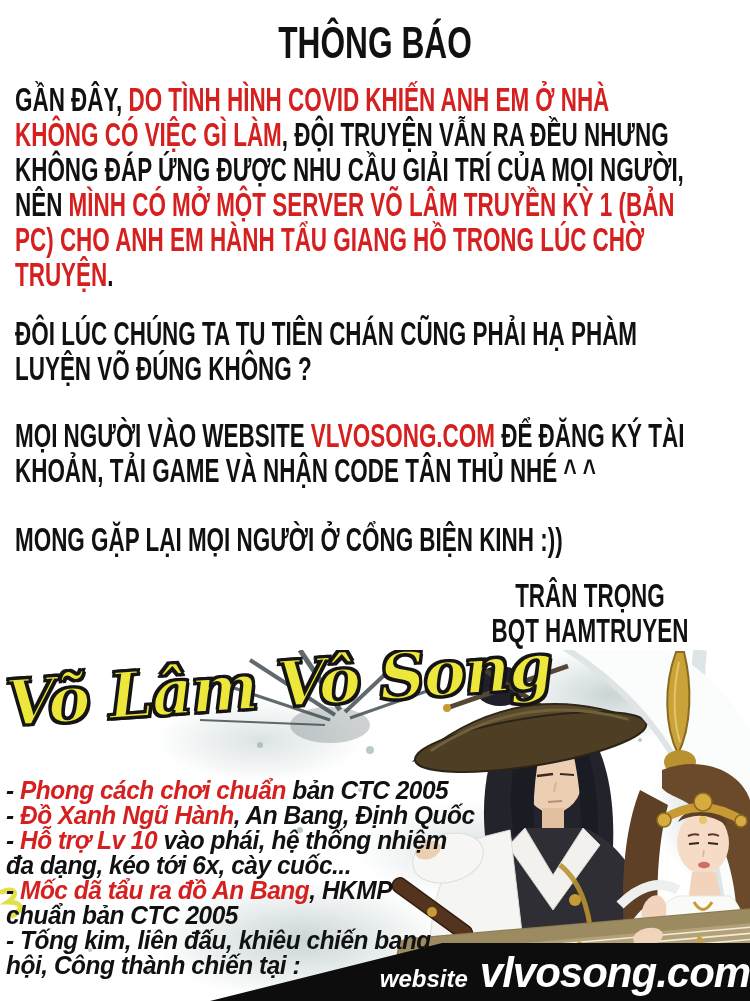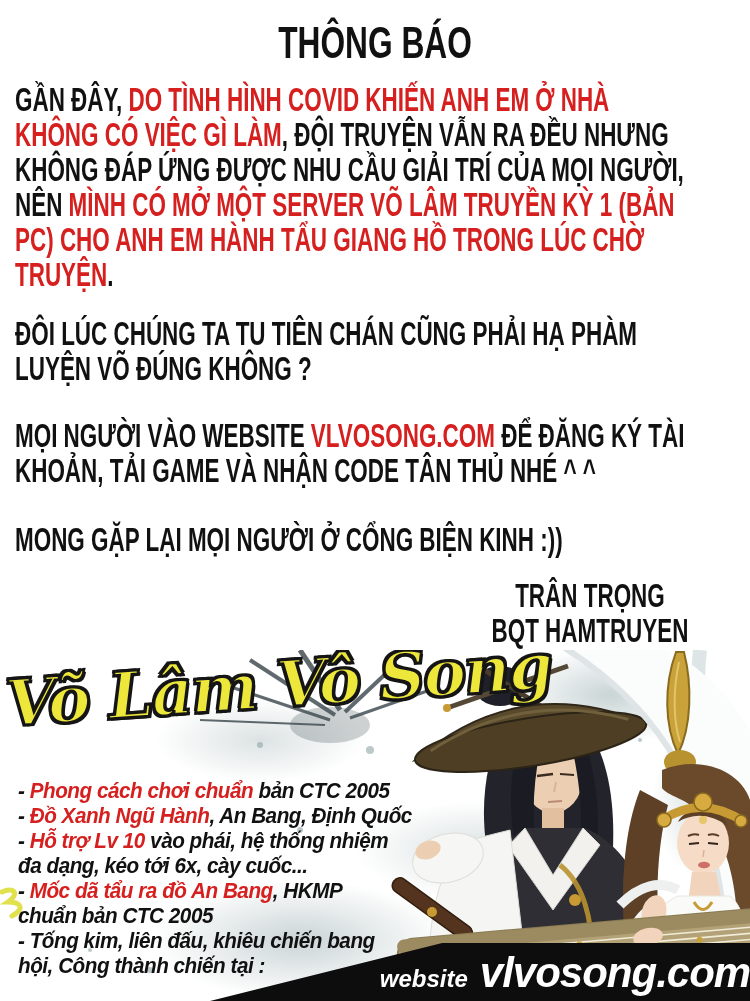--- a/index.html
+++ b/index.html
@@ -44,21 +44,21 @@
   }
   #banner-art{position:absolute;inset:0;z-index:1;}
   #logo{
     z-index:2;left:6px;top:16px;white-space:nowrap;
     font-family:"DejaVu Serif",serif;font-style:italic;font-weight:bold;
     font-size:64px;letter-spacing:-2px;color:var(--yellow);
     -webkit-text-stroke:2.5px #151515;
     text-shadow:2px 2px 0 #151515,-2px 2px 0 #151515,2px -2px 0 #151515,-2px -2px 0 #151515;
     transform:rotate(-4deg);transform-origin:0 50%;
   }
-  #features{z-index:2;left:18px;top:128px;font-style:italic;font-weight:bold;font-size:22px;letter-spacing:-0.5px;}
+  #features{z-index:2;left:6px;top:128px;font-style:italic;font-weight:bold;font-size:26px;letter-spacing:-0.5px;}
   #features .line{white-space:nowrap;height:25px;line-height:25px;transform:scaleX(0.94);transform-origin:0 0;}
   #bar{
     z-index:3;left:210px;top:293px;width:540px;height:58px;background:var(--bar);
     clip-path:polygon(43% 0,100% 0,100% 100%,0 100%);
     display:flex;align-items:baseline;justify-content:center;gap:12px;
     box-sizing:border-box;padding-left:170px;padding-top:6px;
     color:#fff;font-style:italic;
   }
   #bar .label{font-size:24px;font-weight:bold;}
   #bar .url{font-size:42px;font-weight:bold;letter-spacing:-1px;}

